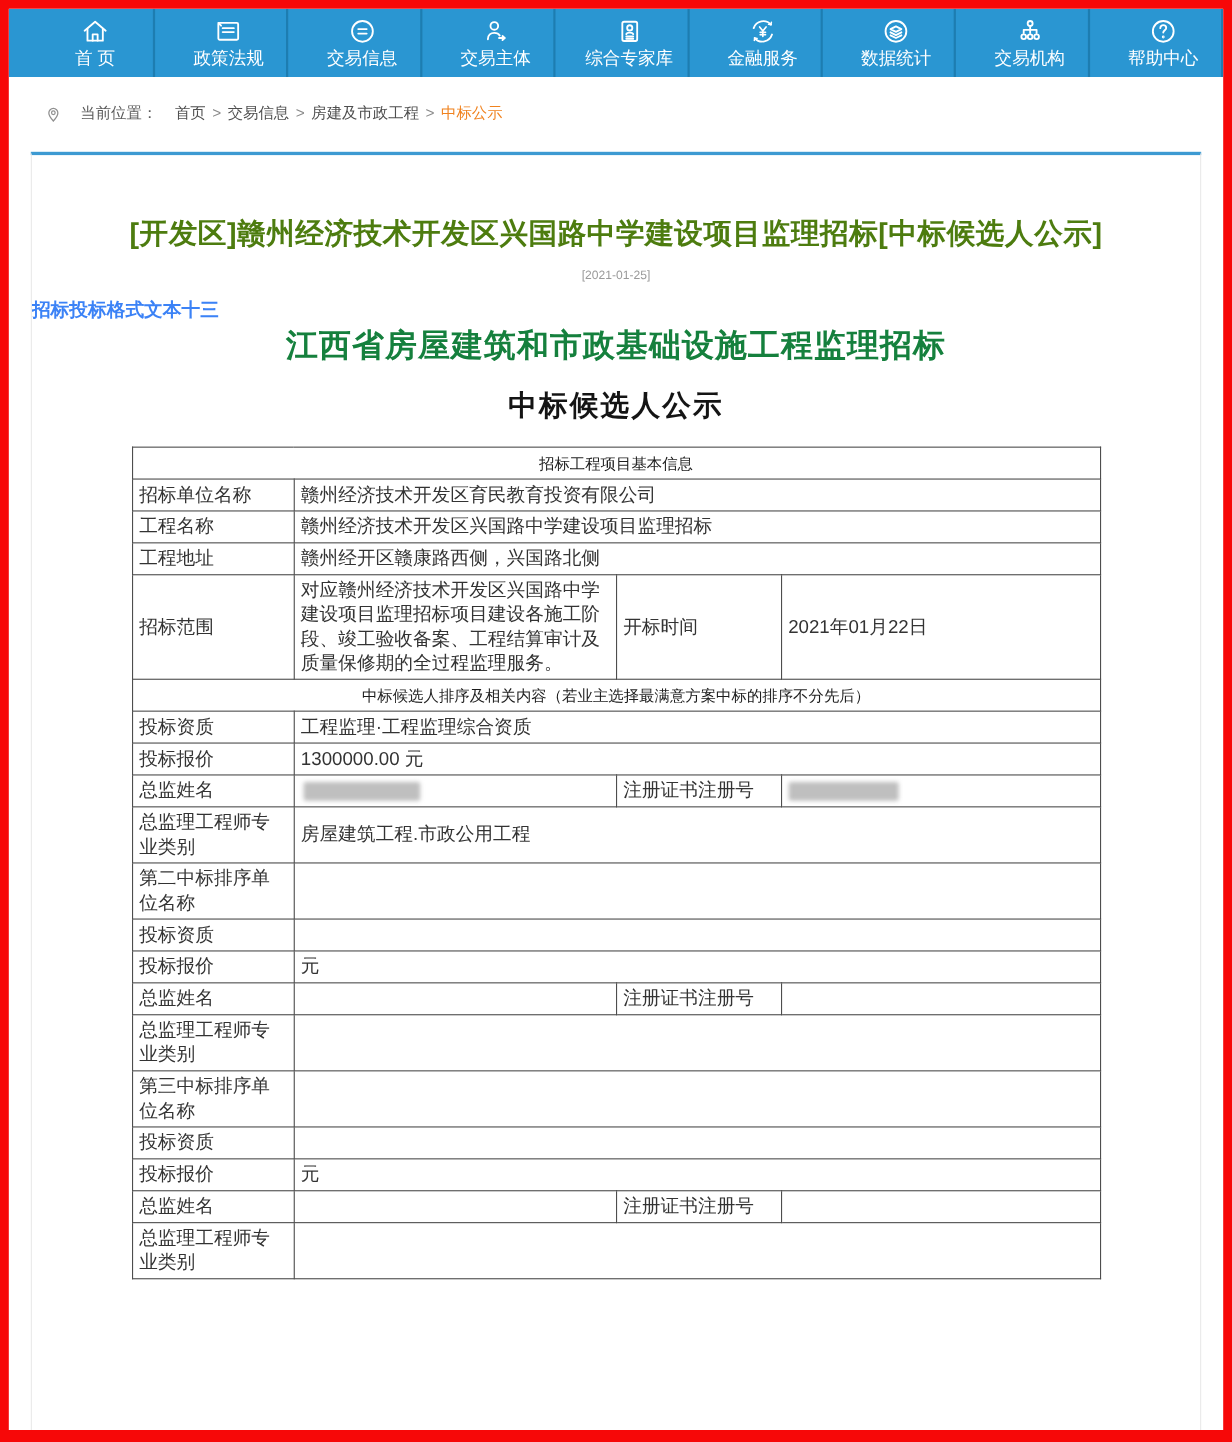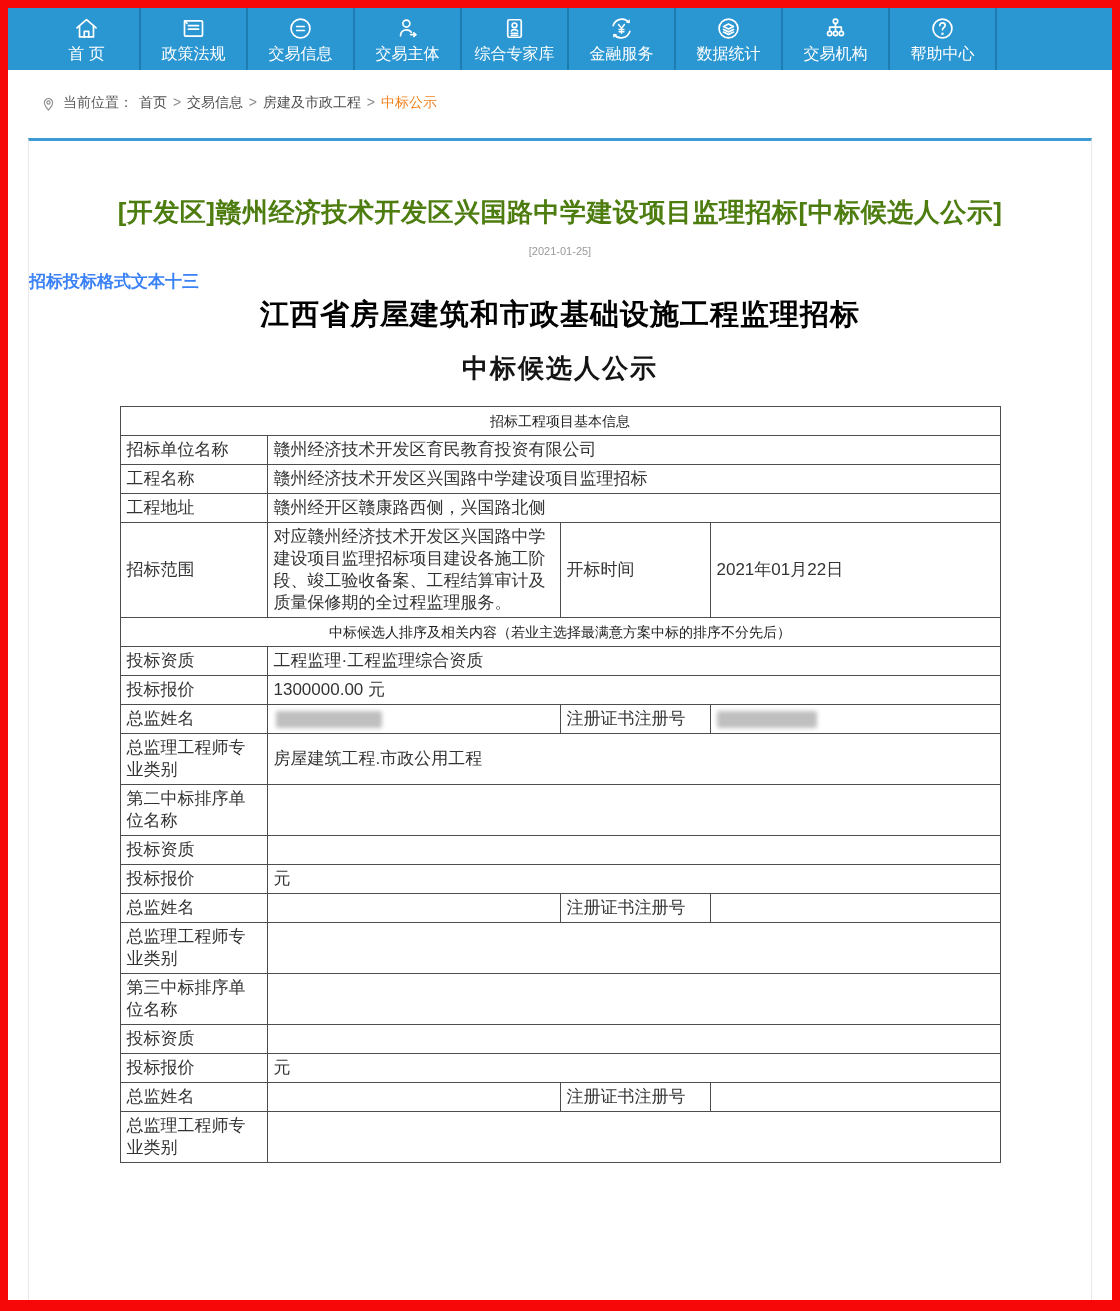--- a/index.html
+++ b/index.html
@@ -4,46 +4,46 @@
 <style>
   * { margin:0; padding:0; box-sizing:border-box; }
   html,body { width:1120px; height:1311px; background:#fff; overflow:hidden;
               font-family:"Liberation Sans","DejaVu Sans",sans-serif; }
   .page { width:1120px; height:1311px;
           border:8px solid var(--frame-red,#f70808);
           border-bottom-width:11px; position:relative; background:#fff; overflow:hidden; }
 
   
   .navbar { height:62px; background:var(--nav-blue,#2a96d2); display:flex;
-            align-items:stretch; padding-left:26px; }
+            align-items:stretch; padding-left:26px;justify-content:space-between; }
   .nav-item { width:107px; display:flex; flex-direction:column; align-items:center;
               justify-content:center; gap:3px; border-right:2px solid rgba(13,96,137,.45);
               cursor:pointer; }
   .nav-item .nav-ico { width:27px; height:27px; display:block; }
   .nav-item .nav-ico svg { width:27px; height:27px; display:block; }
   .nav-label { color:#fff; font-size:16px; line-height:18px; white-space:nowrap; }
 
   
   .breadcrumb { margin:22px 0 24px 32px; height:22px; display:flex; align-items:center;
-                font-size:14px; color:#5a5a5a; gap:6px; }
+                font-size:14px; color:#5a5a5a; gap:16px; }
   .crumb-pin svg { width:17px; height:17px; display:block; }
   .crumb-link { color:#4f4f4f; cursor:pointer; }
   .crumb-sep { color:#8a8a8a; margin:0 2px; }
   .crumb-current { color:var(--crumb-orange,#f0821e); }
 
   
   .content-box { margin:0 20px; height:1163px; background:#fff;
                  border:1px solid #e9e9e9; border-top:3px solid #3d9ad2; overflow:hidden; }
   .doc-title { margin-top:54px; text-align:center; font-size:26px; font-weight:bold;
                color:#4d7c0f; letter-spacing:.5px; }
   .doc-date { margin-top:15px; text-align:center; font-size:11px; color:#9a9a9a; }
   .doc-format-note { margin-top:13px; padding-right:52px; font-size:17px;
                      color:#3b82f6; font-weight:bold;
                      font-family:"Liberation Serif","DejaVu Serif",serif; }
-  .doc-h1 { margin-top:2px; text-align:center; font-size:29px; font-weight:bold; color:#000000;
+  .doc-h1 { margin-top:2px; text-align:center; font-size:29px; font-weight:bold; color:#15803d;
             letter-spacing:1px; font-family:"Liberation Serif","DejaVu Serif",serif; }
   .doc-h2 { margin-top:16px; text-align:center; font-size:26px; font-weight:bold; color:#141414;
             letter-spacing:2px; font-family:"Liberation Serif","DejaVu Serif",serif; }
 
   
   table.bid { width:880px; margin:20px auto 0; border-collapse:collapse; table-layout:fixed;
               font-size:17px; color:#333; }
   table.bid td { border:1px solid #4d4d4d; padding:3px 6px; line-height:22px;
                  vertical-align:middle; word-break:break-all; }
   td.th-cell { text-align:center; font-weight:normal; font-size:14px; color:#1c1c1c;

